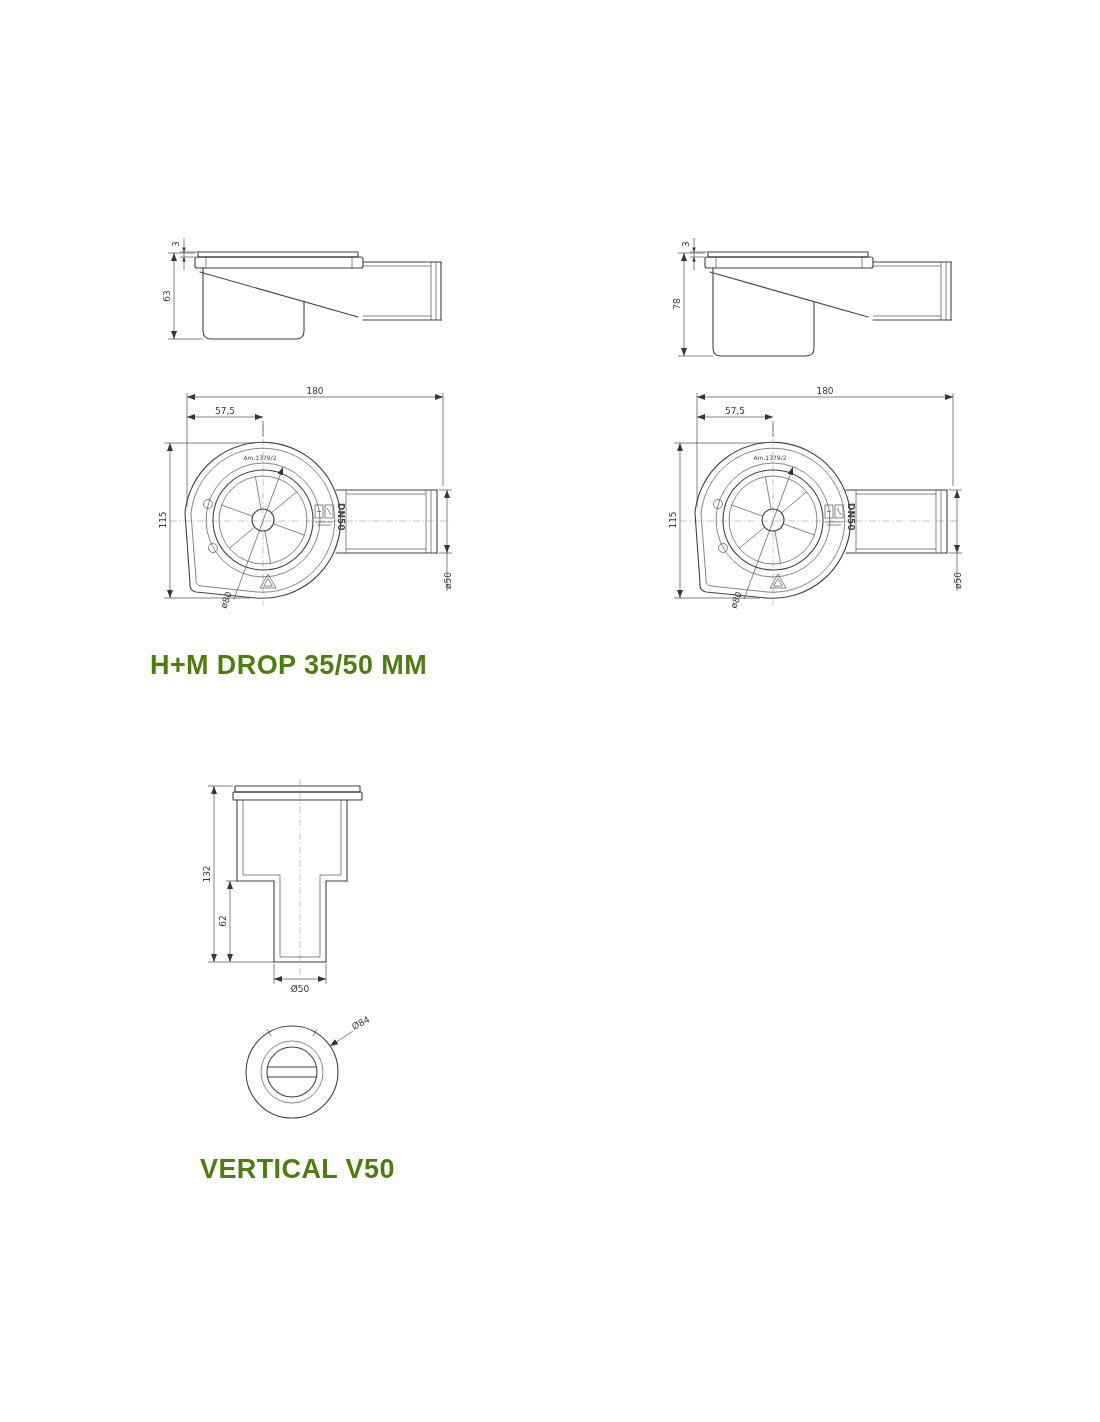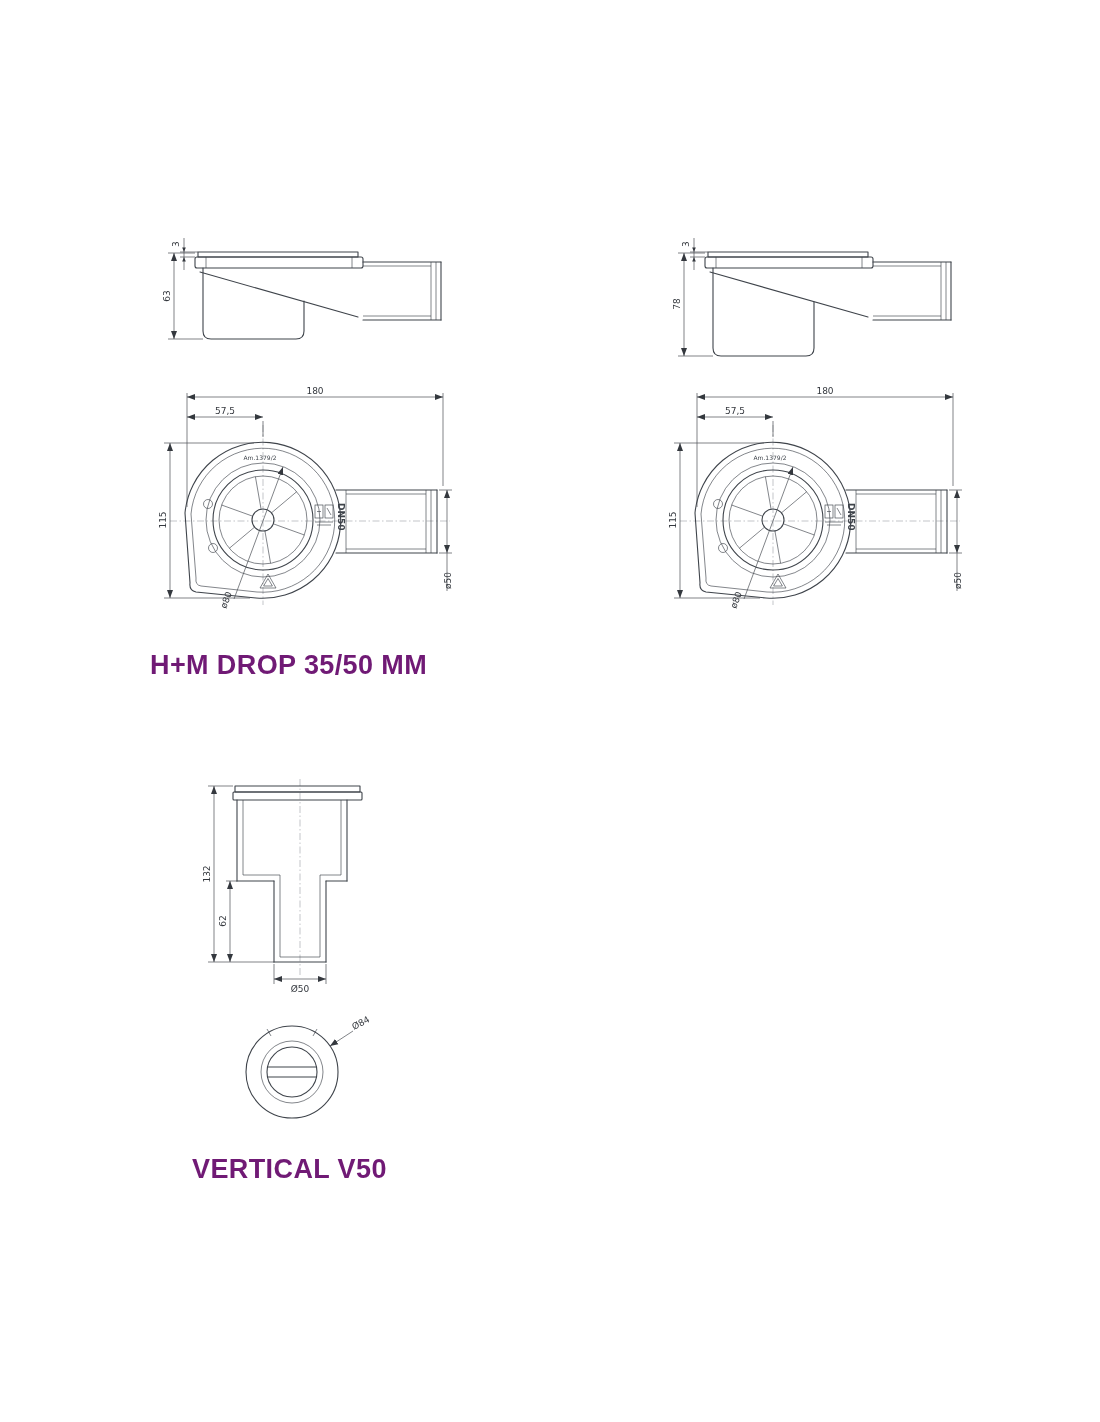--- a/index.html
+++ b/index.html
@@ -1,20 +1,20 @@
 <!DOCTYPE html>
 <html><head>
 <meta charset="utf-8">
 <style>
   html,body{margin:0;padding:0;background:#ffffff;}
   .canvas{position:relative;width:1100px;height:1422px;background:#ffffff;overflow:hidden;
           font-family:"DejaVu Sans",sans-serif;}
   .view{position:absolute;}
   .product-label{position:absolute;font-family:"Liberation Sans",sans-serif;font-weight:800;
-          font-size:27px;color:#701a75;letter-spacing:.4px;white-space:nowrap;}
+          font-size:27px;color:#4d7c0f;letter-spacing:.4px;white-space:nowrap;}
   
   .ol{stroke:#3f444b;stroke-width:1.1;fill:none;stroke-linejoin:round;stroke-linecap:round;}
   .ot{stroke:#3f444b;stroke-width:.65;fill:none;}
   .dl{stroke:#4a4f55;stroke-width:.7;fill:none;}
   .cl{stroke:#9aa0a6;stroke-width:.6;stroke-dasharray:7 2.5 1.5 2.5;fill:none;}
   text.dim{font-size:9px;fill:#34383e;font-family:"DejaVu Sans",sans-serif;}
   text.tiny{font-size:6px;fill:#3f444b;font-family:"DejaVu Sans",sans-serif;}
   text.mark{font-size:9px;font-weight:bold;fill:#3f444b;font-family:"DejaVu Sans",sans-serif;}
   .arr{fill:#34383e;}
 </style>
@@ -331,15 +331,15 @@
     <g>
       <line class="ol" x1="42.5" y1="52" x2="91.5" y2="52"></line>
       <line class="ol" x1="42.5" y1="62" x2="91.5" y2="62"></line>
     </g>
     <g>
       <line class="dl" x1="128" y1="16" x2="105" y2="31" marker-end="url(#arr-v2)"></line>
       <text class="dim" x="129" y="15" transform="rotate(-28 129 15)">Ø84</text>
     </g>
   </svg>
 
-  <div class="product-label" style="left:192px;top:1154px">VERTICAL V50</div>
+  <div class="product-label" style="left:200px;top:1154px">VERTICAL V50</div>
 
 </div>
 
 </body></html>

